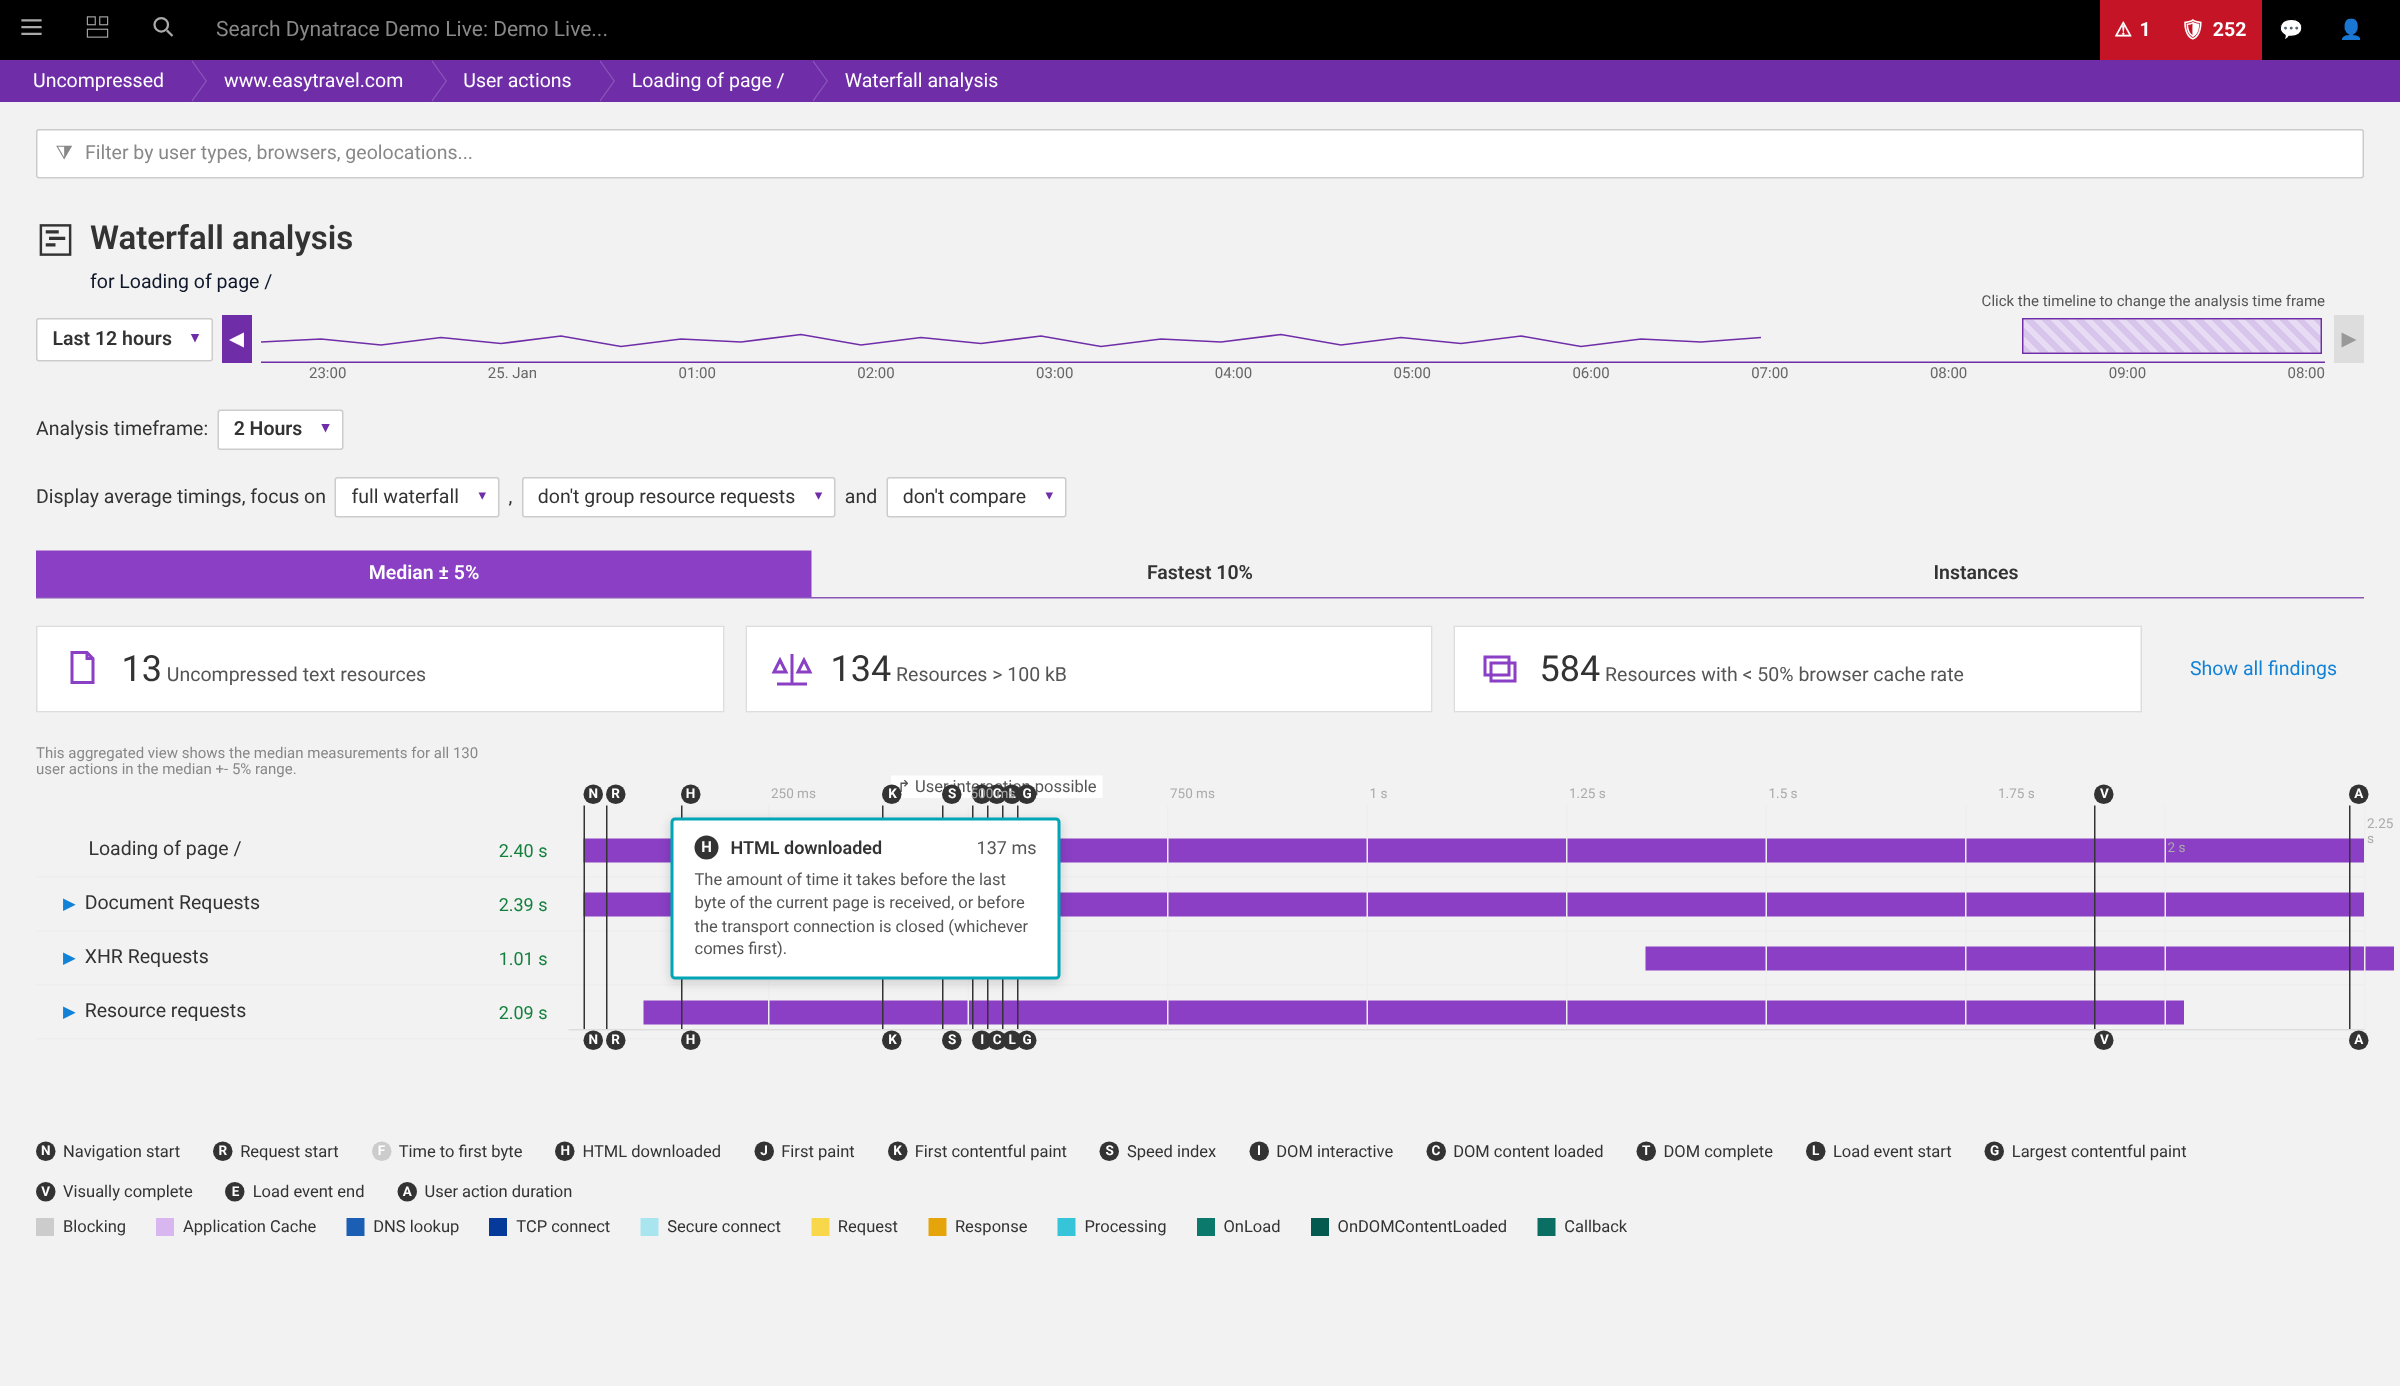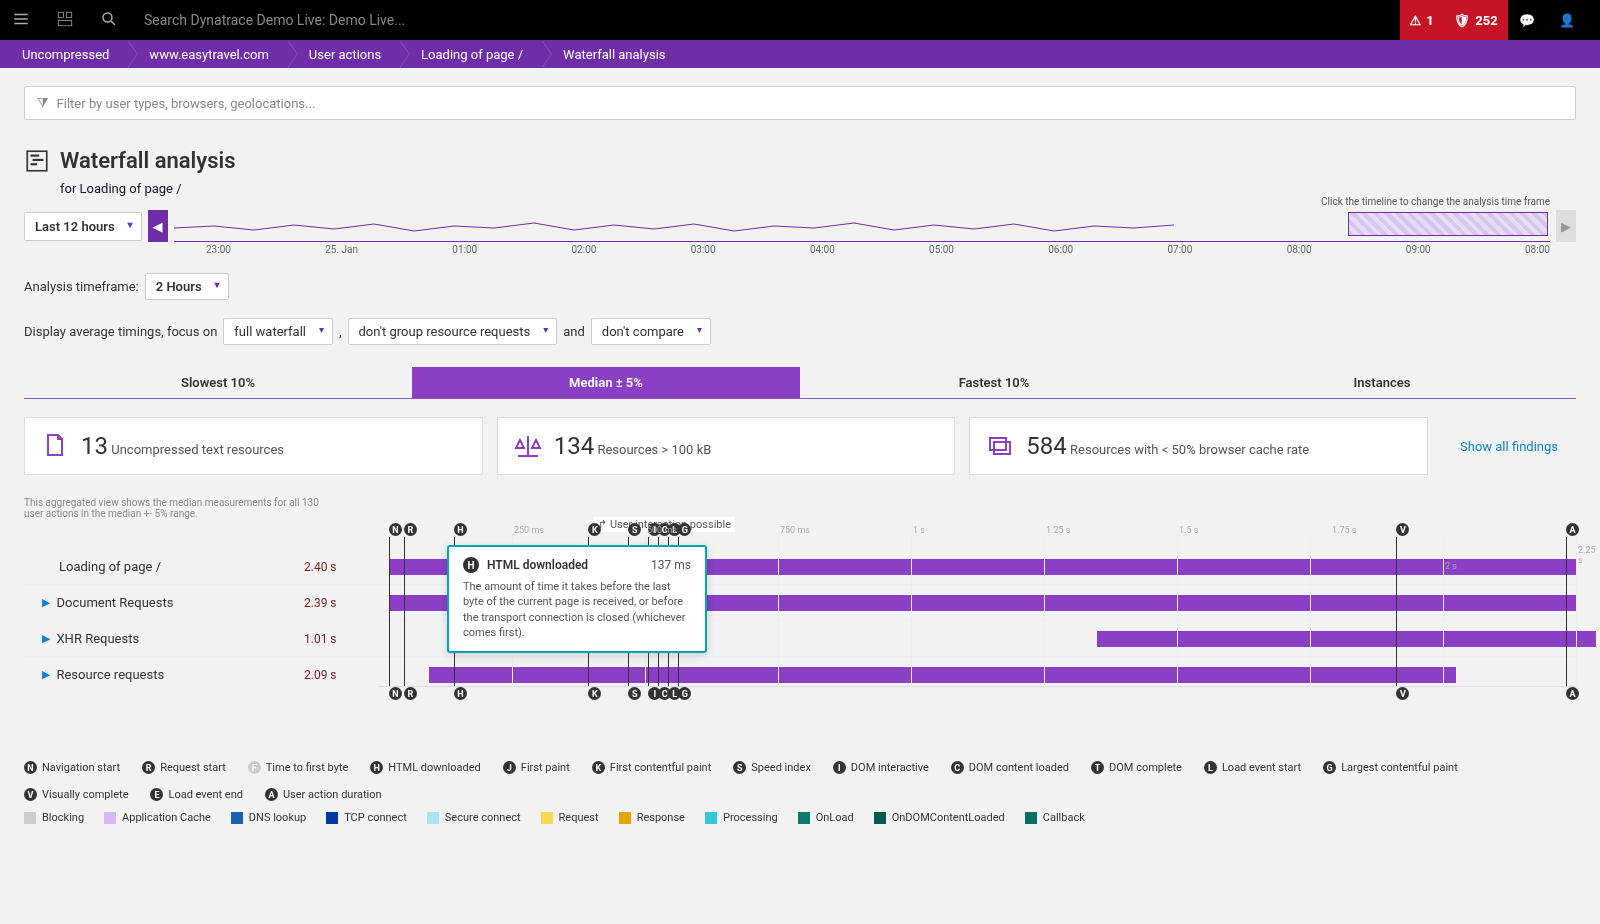--- a/index.html
+++ b/index.html
@@ -50,21 +50,21 @@
 .markers-top,.markers-bot { height:14px; position:relative; margin-left:355px; }
 .marker-dot { position:absolute; width:13px; height:13px; border-radius:50%; background:#333; color:#fff; font-size:9px; font-weight:bold; display:flex; align-items:center; justify-content:center; }
 .grid-area { position:relative; margin-left:355px; height:150px; border-bottom:1px solid #ddd; }
 .grid-line { position:absolute; top:0; bottom:0; width:1px; background:#eee; }
 .grid-label { position:absolute; top:-12px; font-size:9px; color:#aaa; }
 .marker-vline { position:absolute; top:0; bottom:0; width:1px; background:#333; }
 .wf-rows { position:absolute; left:-355px; right:0; top:12px; }
 .wf-row { height:36px; display:flex; align-items:center; border-bottom:1px solid #eee; }
 .wf-row-label { width:280px; padding-left:18px; display:flex; align-items:center; gap:6px; font-size:13px; }
 .wf-row-label .chev { color:#1282d6; font-size:11px; }
-.wf-row-value { width:75px; padding-right:14px; font-size:12px; color:#7f1d1d; }
+.wf-row-value { width:75px; text-align:right; padding-right:14px; font-size:12px; color:#15803d; }
 .wf-row-bar-area { flex:1; position:relative; height:16px; }
 .wf-bar { position:absolute; top:0; height:16px; background:#8a3fc4; }
 .tooltip { position:absolute; background:#fff; border:2px solid #00a6b5; border-radius:3px; padding:10px 14px; width:260px; z-index:10; font-size:12px; box-shadow:0 2px 8px rgba(0,0,0,0.15); }
 .tooltip-head { display:flex; align-items:center; gap:8px; margin-bottom:6px; }
 .tooltip-head .tb { width:16px; height:16px; border-radius:50%; background:#333; color:#fff; font-size:10px; font-weight:bold; display:flex; align-items:center; justify-content:center; }
 .tooltip-title { font-weight:600; flex:1; }
 .tooltip-time { color:#555; }
 .tooltip-body { font-size:11px; color:#555; line-height:1.4; }
 .legend-phases { margin-top:60px; display:flex; flex-wrap:wrap; gap:14px 22px; font-size:11px; }
 .legend-phases .ph { display:flex; align-items:center; gap:5px; }
@@ -170,21 +170,20 @@
   <div class="options-row">
     <span class="label">Display average timings, focus on</span>
     <div class="thin-select">full waterfall</div>
     <span>,</span>
     <div class="thin-select">don't group resource requests</div>
     <span>and</span>
     <div class="thin-select">don't compare</div>
   </div>
 
   <div class="tabs" id="tabs">
-      <div class="tab">Slowest 10%</div>
       <div class="tab active">Median ± 5%</div>
       <div class="tab">Fastest 10%</div>
       <div class="tab">Instances</div>
     </div>
 
   <div class="metrics-row" id="metrics">
       <div class="metric-card">
         <svg viewBox="0 0 28 28">
           <path d="M7 3h10l4 4v16H7z"></path>
           <path d="M17 3v4h4"></path>

